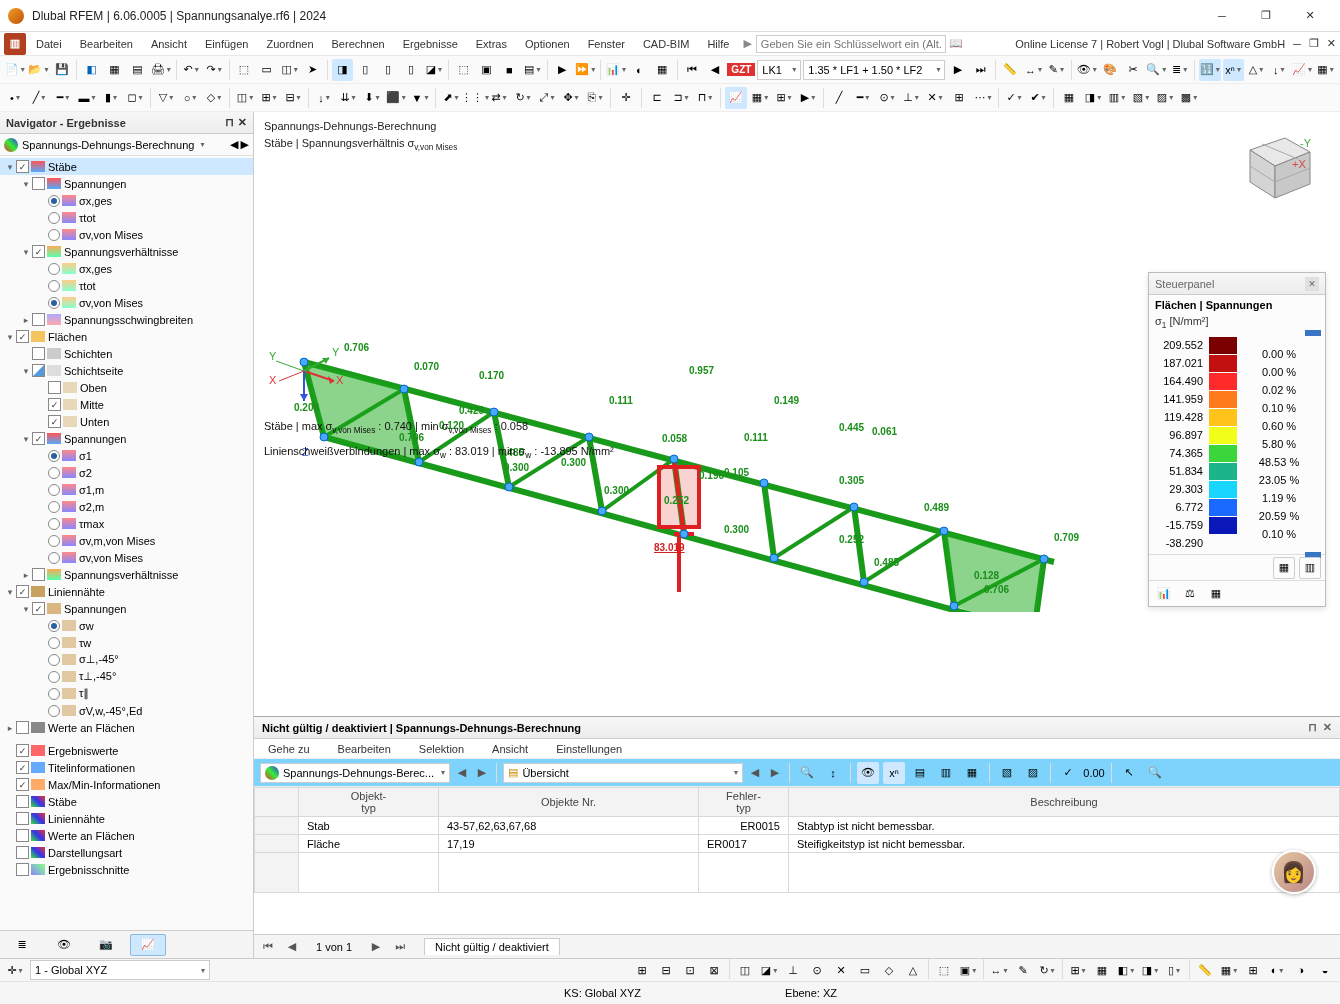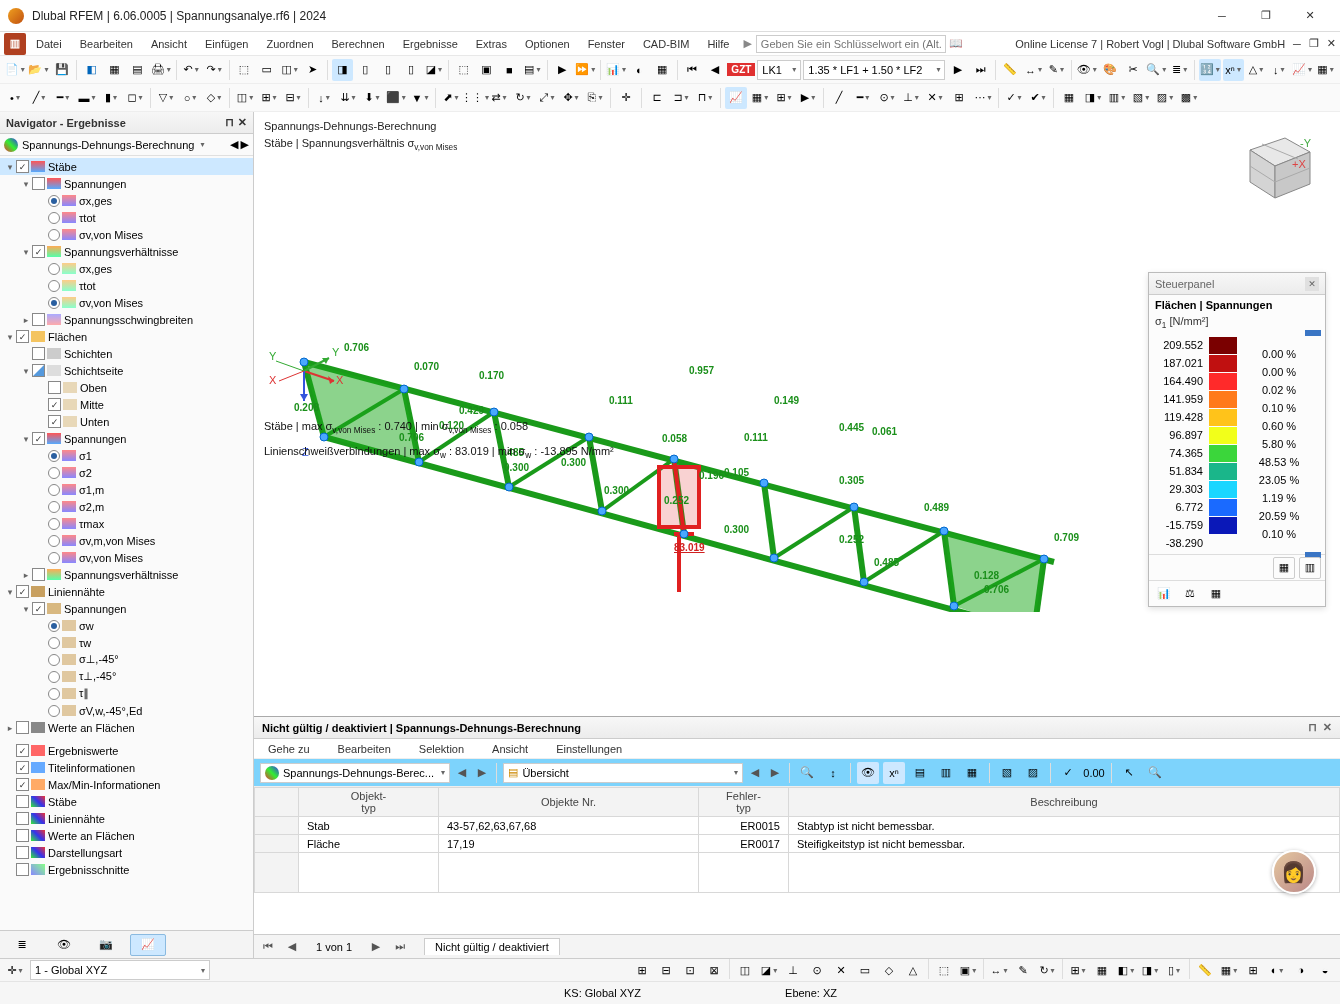--- a/index.html
+++ b/index.html
@@ -630,21 +630,21 @@
         <span class="val-label" style="top:208px;left:415px;">0.196</span>
         <span class="val-label" style="top:205px;left:440px;">0.105</span>
         <span class="val-label" style="top:240px;left:640px;">0.489</span>
         <span class="val-label" style="top:270px;left:770px;">0.709</span>
         <span class="val-label" style="top:223px;left:320px;">0.300</span>
         <span class="val-label" style="top:213px;left:555px;">0.305</span>
         <span class="val-label" style="top:233px;left:380px;">0.252</span>
         <span class="val-label" style="top:164px;left:588px;">0.061</span>
         <span class="val-label" style="top:308px;left:690px;">0.128</span>
         <span class="val-label" style="top:322px;left:700px;">0.706</span>
-        <span class="val-label red" style="top:280px;left:390px;text-decoration:underline;">83.019</span>
+        <span class="val-label red" style="top:280px;left:370px;text-decoration:underline;">83.019</span>
         <span class="val-label" style="top:171px;left:378px;">0.058</span>
       </div>
 
       <svg class="axis-widget" viewBox="0 0 80 60">
         <line x1="40" y1="25" x2="70" y2="35" stroke="#d33" stroke-width="2"></line>
           <polygon points="70,35 64,30 66,38" fill="#d33"></polygon>
         <line x1="40" y1="25" x2="65" y2="12" stroke="#3a3" stroke-width="2"></line>
           <polygon points="65,12 58,12 62,18" fill="#3a3"></polygon>
         <line x1="40" y1="25" x2="40" y2="55" stroke="#35d" stroke-width="2"></line>
           <polygon points="40,55 36,48 44,48" fill="#35d"></polygon>
@@ -814,21 +814,21 @@
                 <td class="row-hdr"></td>
                 <td>Stab</td>
                 <td>43-57,62,63,67,68</td>
                 <td style="text-align:right;">ER0015</td>
                 <td>Stabtyp ist nicht bemessbar.</td>
               </tr>
               <tr>
                 <td class="row-hdr"></td>
                 <td>Fläche</td>
                 <td>17,19</td>
-                <td style="text-align:right;">ER0017</td>
+                <td style="">ER0017</td>
                 <td>Steifigkeitstyp ist nicht bemessbar.</td>
               </tr>
               <tr>
                 <td class="row-hdr" style="height:40px;"></td>
                 <td></td>
                 <td></td>
                 <td></td>
                 <td></td>
               </tr>
             </tbody>

